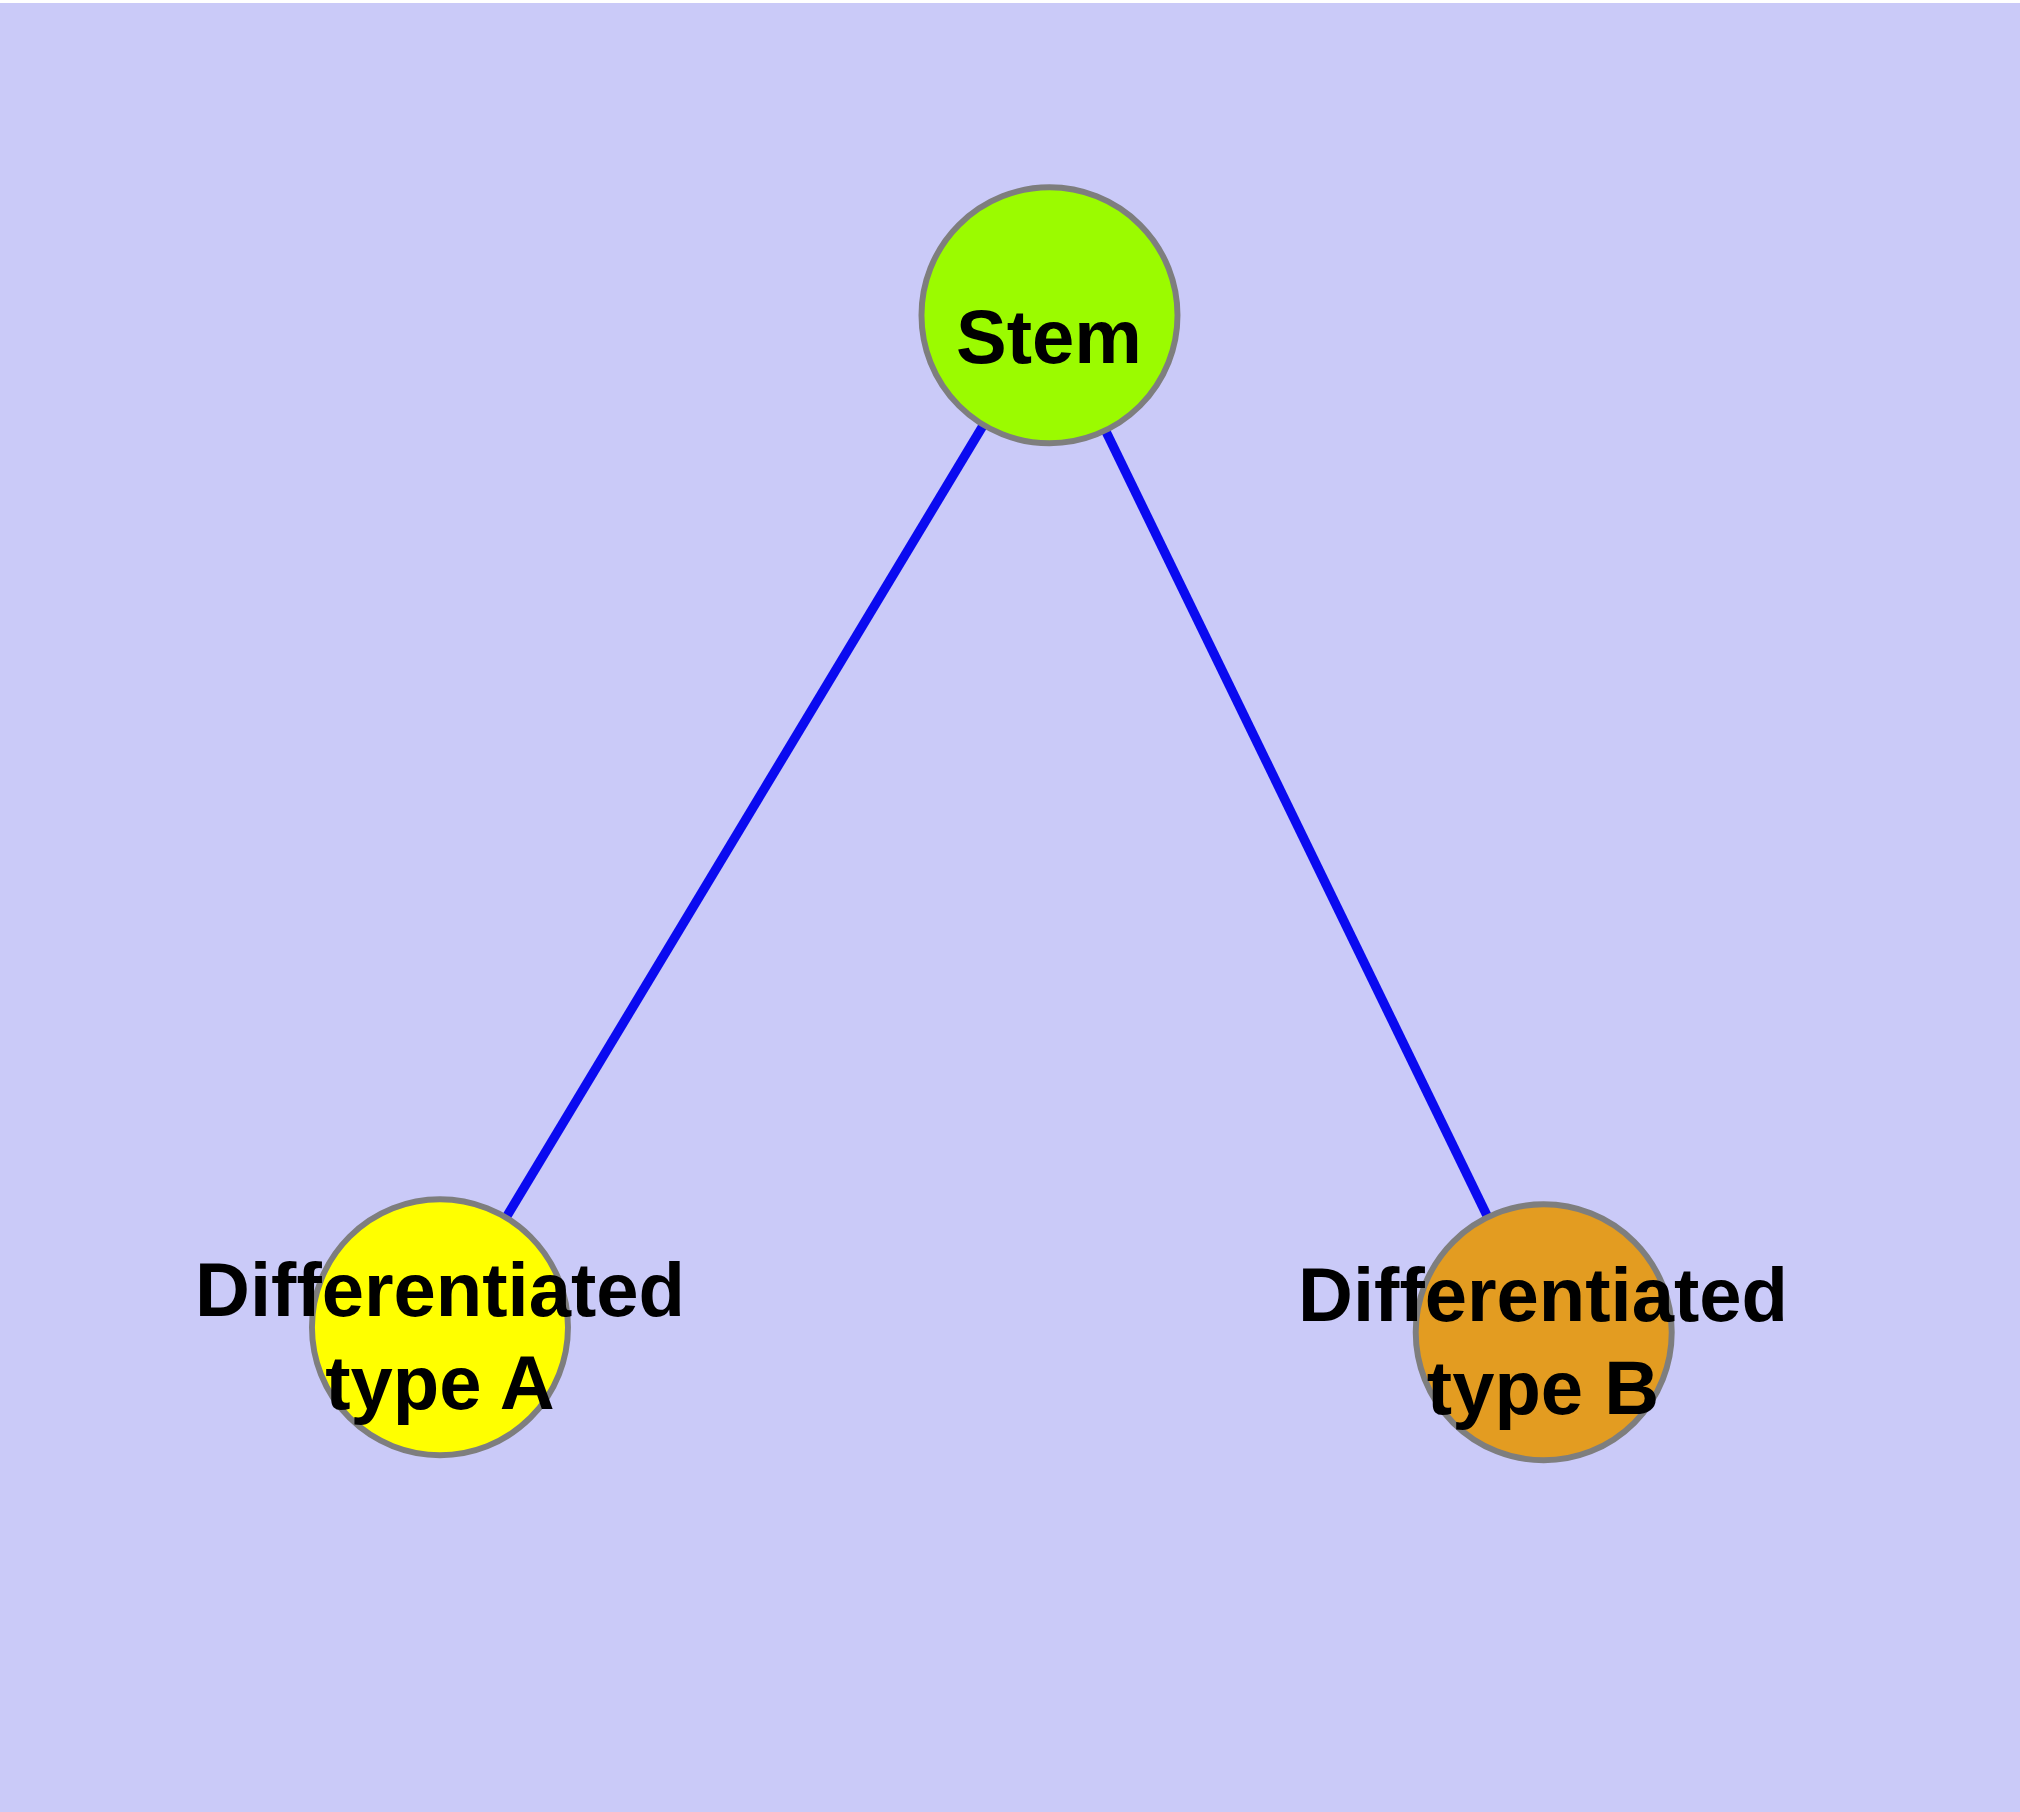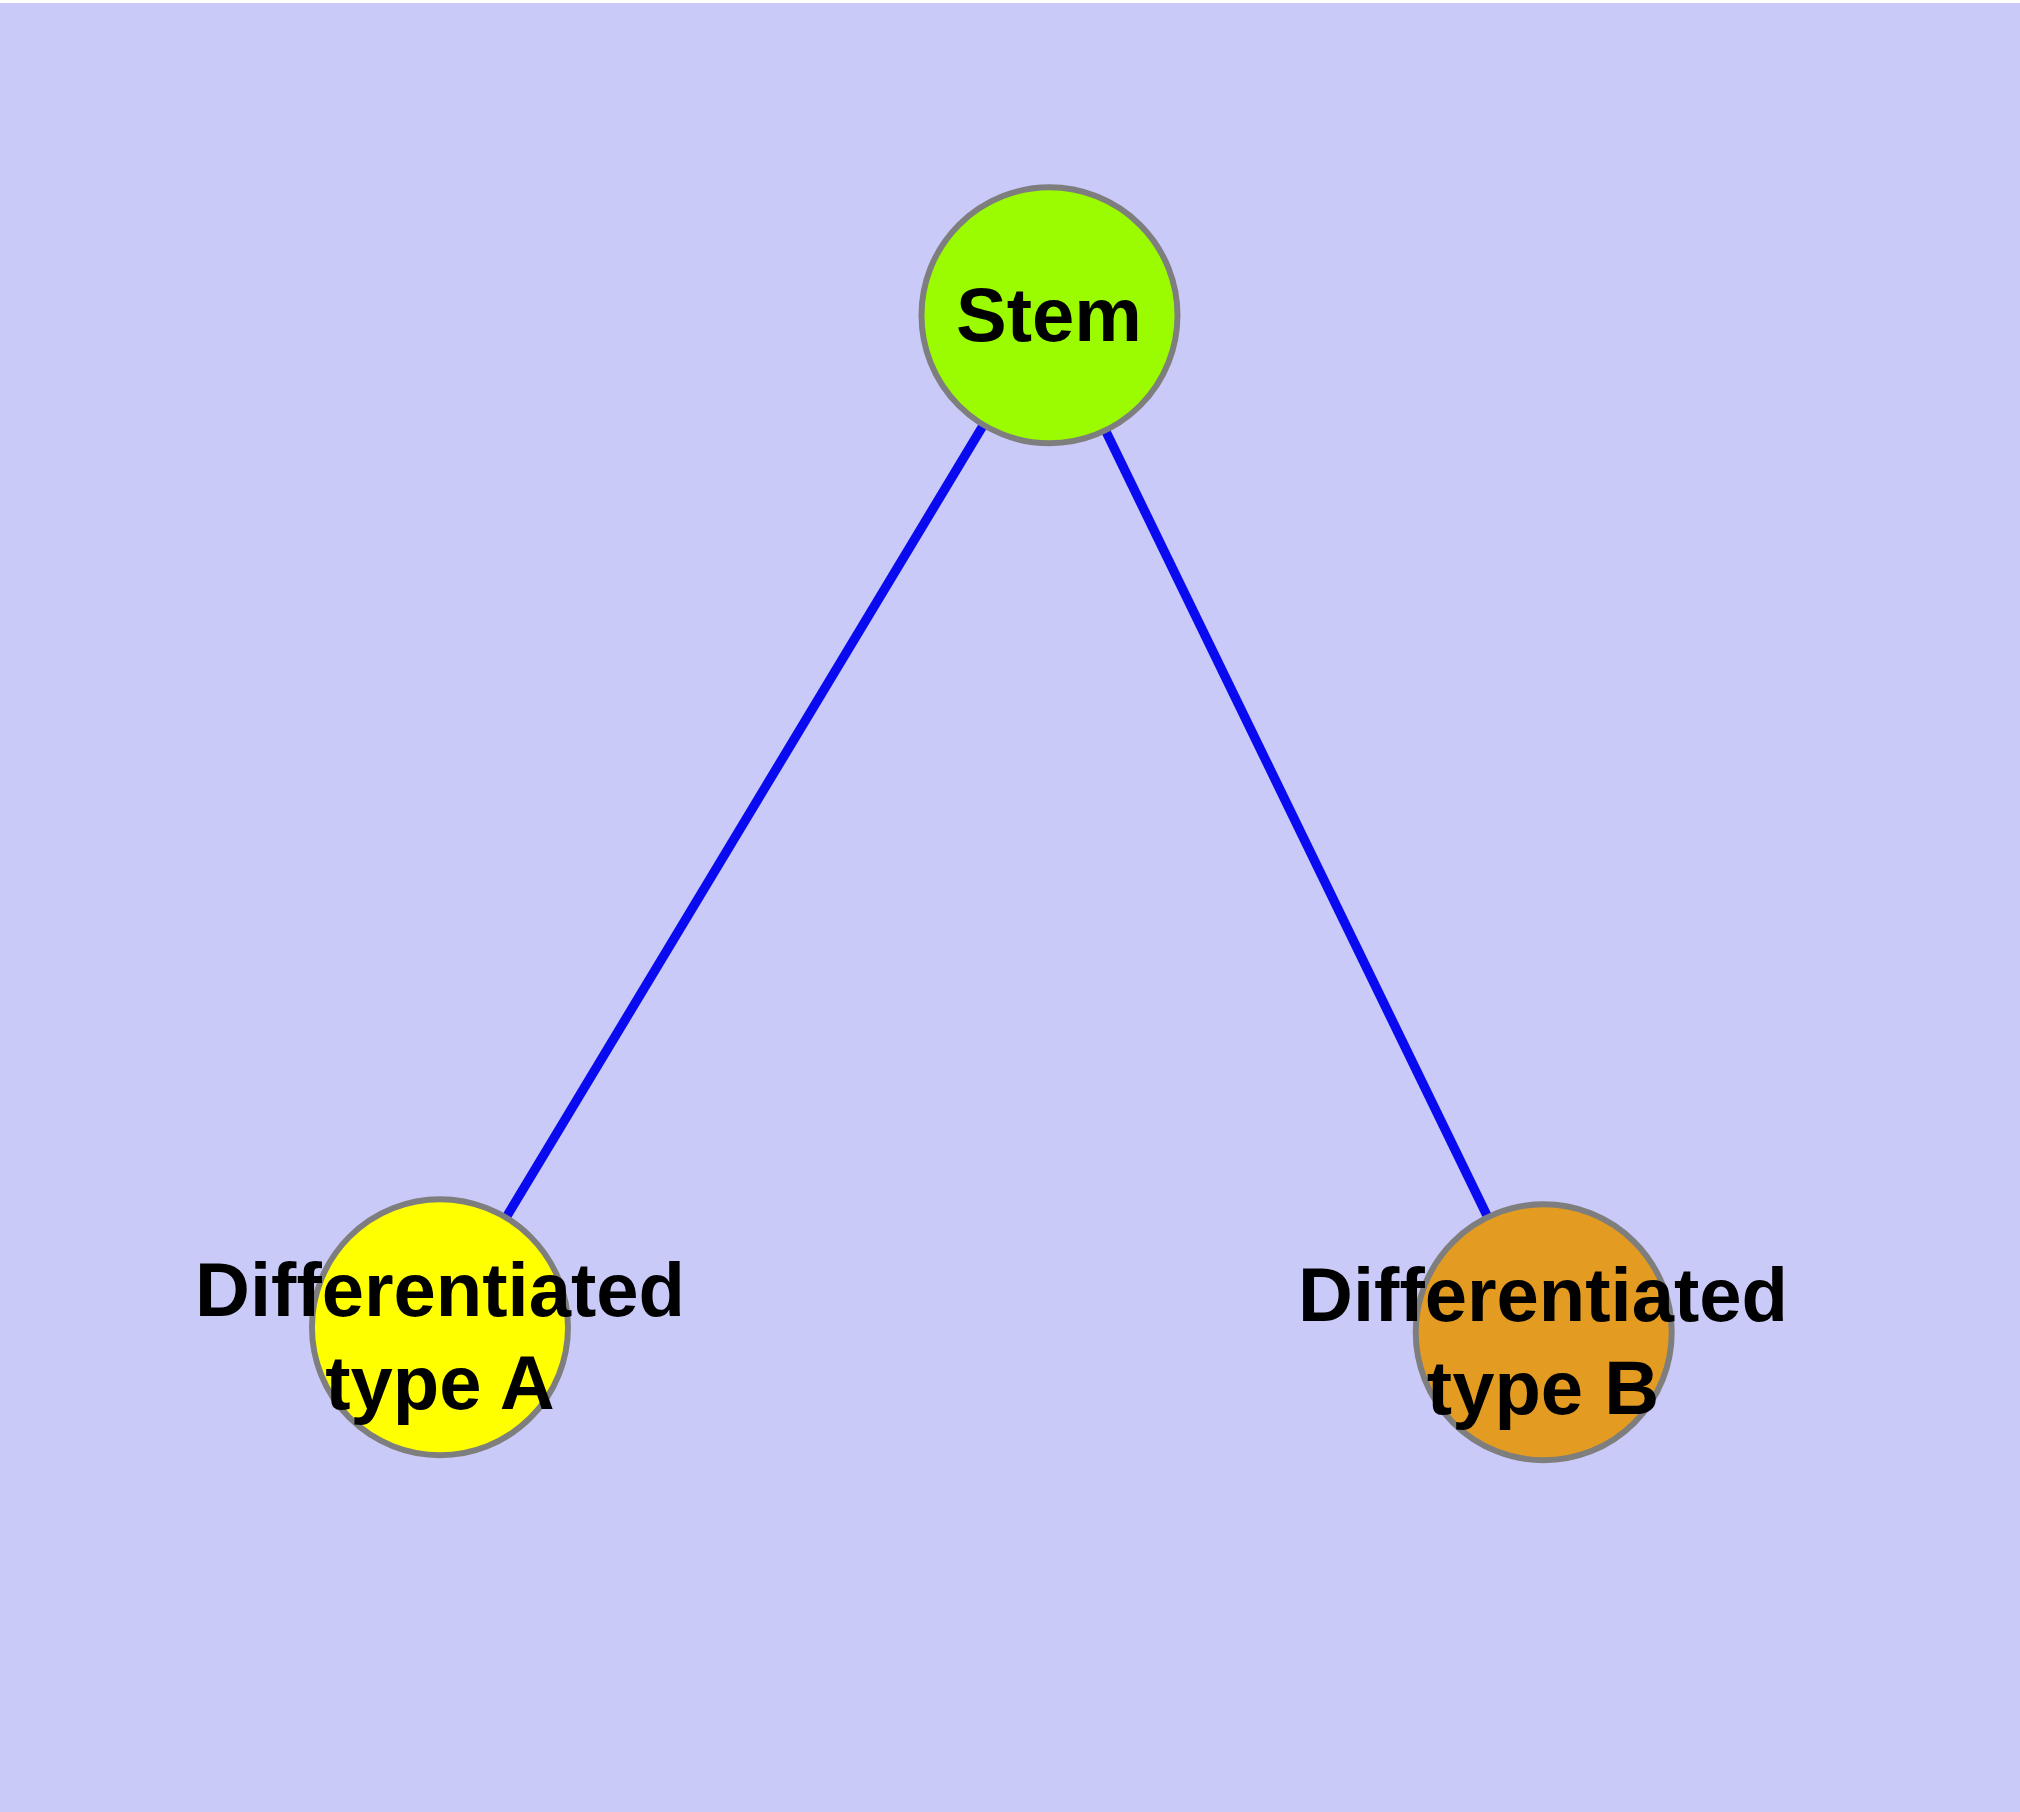--- a/index.html
+++ b/index.html
@@ -46,19 +46,19 @@
 <div id="canvas" style="background: rgb(202, 202, 248);">
   <svg id="graph-svg" viewBox="0 0 2384 2138" preserveAspectRatio="none">
       <line x1="1238" y1="372" x2="519" y2="1566" stroke="#0a0af0" stroke-width="11"></line>
       <line x1="1238" y1="372" x2="1821" y2="1572" stroke="#0a0af0" stroke-width="11"></line>
       <circle cx="1238" cy="372" r="151" fill="#9bfb00" stroke="#7e7e7e" stroke-width="7"></circle>
       <circle cx="519" cy="1566" r="151" fill="#ffff00" stroke="#7e7e7e" stroke-width="7"></circle>
       <circle cx="1821" cy="1572" r="151" fill="#e39c21" stroke="#7e7e7e" stroke-width="7"></circle>
     </svg>
   <div class="top-strip" style="background: rgb(255, 255, 255);"></div>
 
-<div class="node-label" style="left: 1049px; top: 314px; color: rgb(0, 0, 0);">Stem</div>
+<div class="node-label" style="left: 1049px; top: 336px; color: rgb(0, 0, 0);">Stem</div>
     <div class="node-label" style="left: 440px; top: 1336px; color: rgb(0, 0, 0);">Differentiated
 type A</div>
     <div class="node-label" style="left: 1543px; top: 1341px; color: rgb(0, 0, 0);">Differentiated
 type B</div>
   </div>
 
 
 </body></html>

